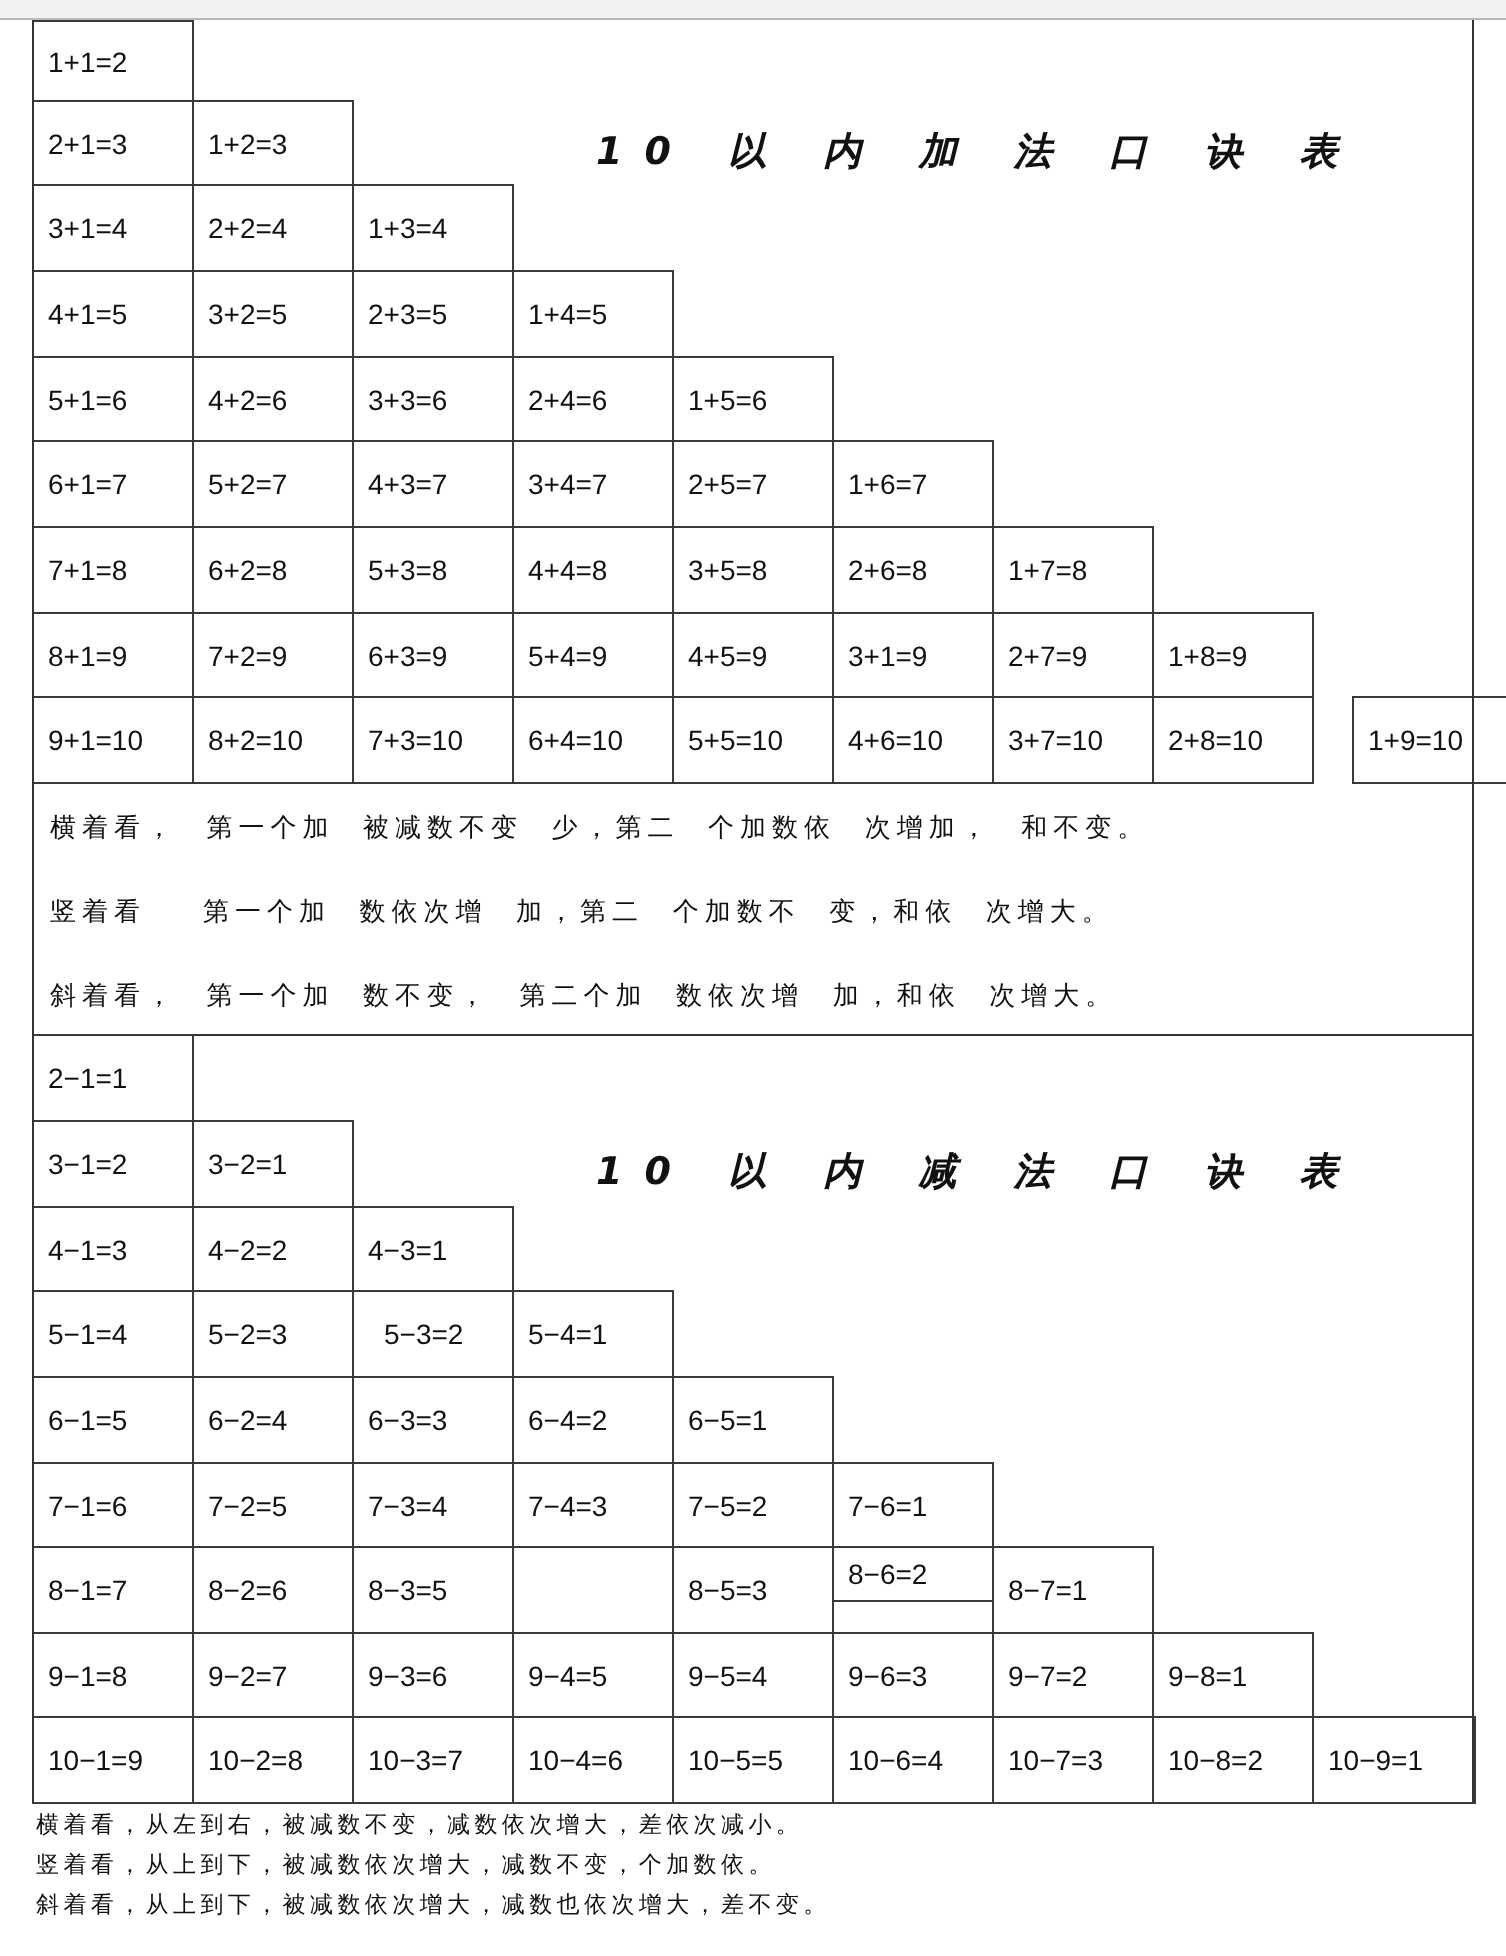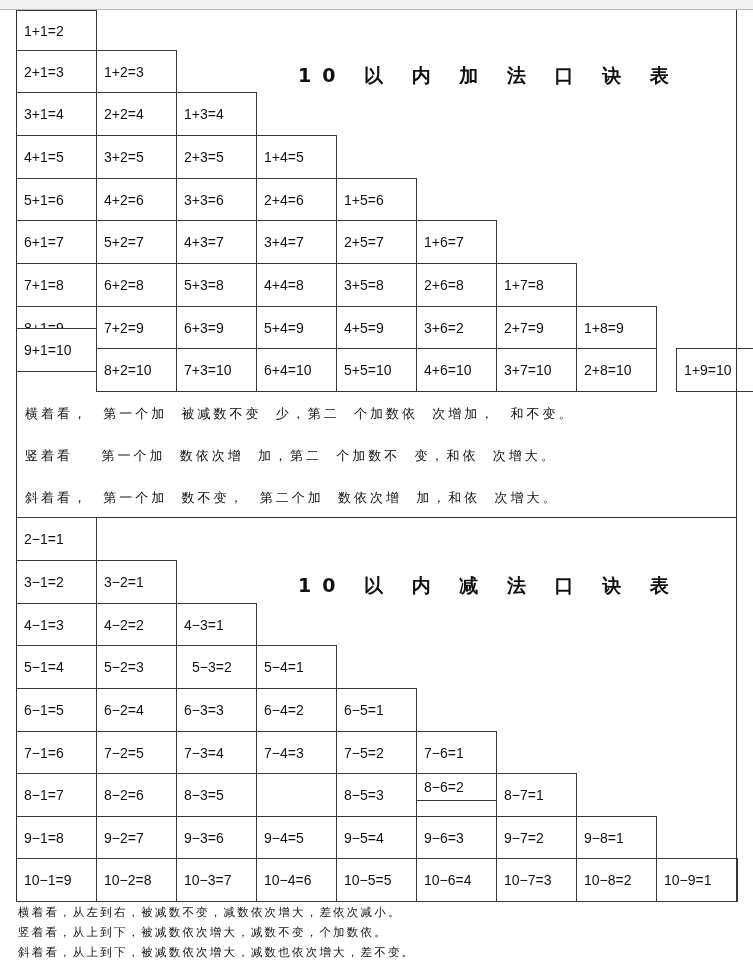--- a/index.html
+++ b/index.html
@@ -6,21 +6,21 @@
   body { width:753px; height:978px; position:relative; overflow:hidden;
          font-family:"Liberation Sans", "DejaVu Sans", sans-serif; color:#111; }
   .topband { position:absolute; left:0; top:0; width:753px; height:9px; background:#f1f2f4;
              border-bottom:1px solid #b9b9b9; }
   .frame { position:absolute; left:16px; top:10px; width:721px; height:891px;
            border-left:1px solid #333; border-right:1px solid #333; box-sizing:border-box; }
   .cell { position:absolute; box-sizing:border-box; border:1px solid #3a3a3a;
           font-size:14px; line-height:1; padding-left:7px; display:flex; align-items:center;
           background:#fff; }
   .title { position:absolute; font-weight:bold; font-size:19px; letter-spacing:11px;
-           white-space:nowrap; font-family:"DejaVu Sans", sans-serif; }
+           white-space:nowrap; font-family:"DejaVu Sans", sans-serif;font-style:italic; }
   .note-block { position:absolute; left:16px; width:721px; box-sizing:border-box;
                 border-left:1px solid #333; border-right:1px solid #333; border-bottom:1px solid #333; }
   .note-line { position:absolute; left:8px; font-size:13px; letter-spacing:3px; white-space:pre;
                font-family:"DejaVu Sans", sans-serif; }
   .foot-line { position:absolute; left:18px; font-size:11.5px; letter-spacing:2.2px; white-space:pre;
                font-family:"DejaVu Sans", sans-serif; }
 </style>
 </head>
 <body>
 
@@ -53,24 +53,24 @@
     <div class="cell" style="left: 176px; top: 263px; width: 81px; height: 44px;">5+3=8</div>
     <div class="cell" style="left: 256px; top: 263px; width: 81px; height: 44px;">4+4=8</div>
     <div class="cell" style="left: 336px; top: 263px; width: 81px; height: 44px;">3+5=8</div>
     <div class="cell" style="left: 416px; top: 263px; width: 81px; height: 44px;">2+6=8</div>
     <div class="cell" style="left: 496px; top: 263px; width: 81px; height: 44px;">1+7=8</div>
     <div class="cell" style="left: 16px; top: 306px; width: 81px; height: 43px;">8+1=9</div>
     <div class="cell" style="left: 96px; top: 306px; width: 81px; height: 43px;">7+2=9</div>
     <div class="cell" style="left: 176px; top: 306px; width: 81px; height: 43px;">6+3=9</div>
     <div class="cell" style="left: 256px; top: 306px; width: 81px; height: 43px;">5+4=9</div>
     <div class="cell" style="left: 336px; top: 306px; width: 81px; height: 43px;">4+5=9</div>
-    <div class="cell" style="left: 416px; top: 306px; width: 81px; height: 43px;">3+6=2</div>
+    <div class="cell" style="left: 416px; top: 306px; width: 81px; height: 43px;">3+1=9</div>
     <div class="cell" style="left: 496px; top: 306px; width: 81px; height: 43px;">2+7=9</div>
     <div class="cell" style="left: 576px; top: 306px; width: 81px; height: 43px;">1+8=9</div>
-    <div class="cell" style="left: 16px; top: 328px; width: 81px; height: 44px;">9+1=10</div>
+    <div class="cell" style="left: 16px; top: 348px; width: 81px; height: 44px;">9+1=10</div>
     <div class="cell" style="left: 96px; top: 348px; width: 81px; height: 44px;">8+2=10</div>
     <div class="cell" style="left: 176px; top: 348px; width: 81px; height: 44px;">7+3=10</div>
     <div class="cell" style="left: 256px; top: 348px; width: 81px; height: 44px;">6+4=10</div>
     <div class="cell" style="left: 336px; top: 348px; width: 81px; height: 44px;">5+5=10</div>
     <div class="cell" style="left: 416px; top: 348px; width: 81px; height: 44px;">4+6=10</div>
     <div class="cell" style="left: 496px; top: 348px; width: 81px; height: 44px;">3+7=10</div>
     <div class="cell" style="left: 576px; top: 348px; width: 81px; height: 44px;">2+8=10</div>
     <div class="cell" style="left: 632px; top: 348px; width: 82px; height: 44px; margin-left: 44px;">1+9=10</div>
   </div>
 <div class="title" style="left:298px; top:63px;">10 以 内 加 法 口 诀 表</div>

